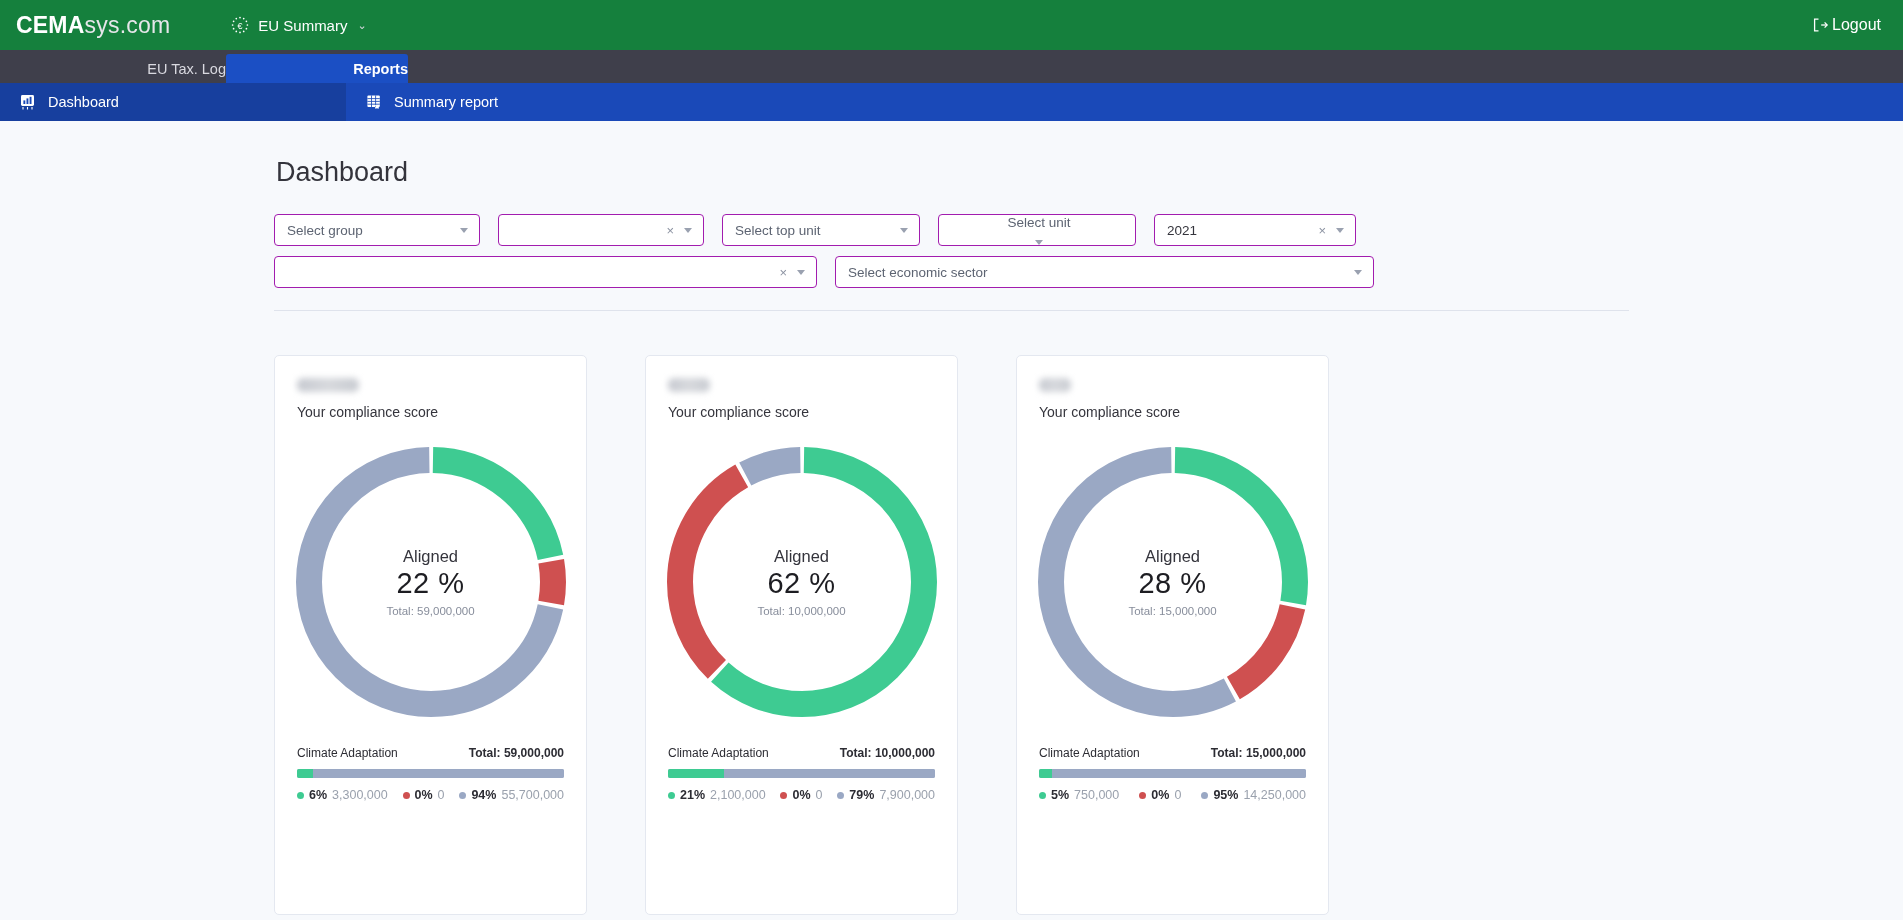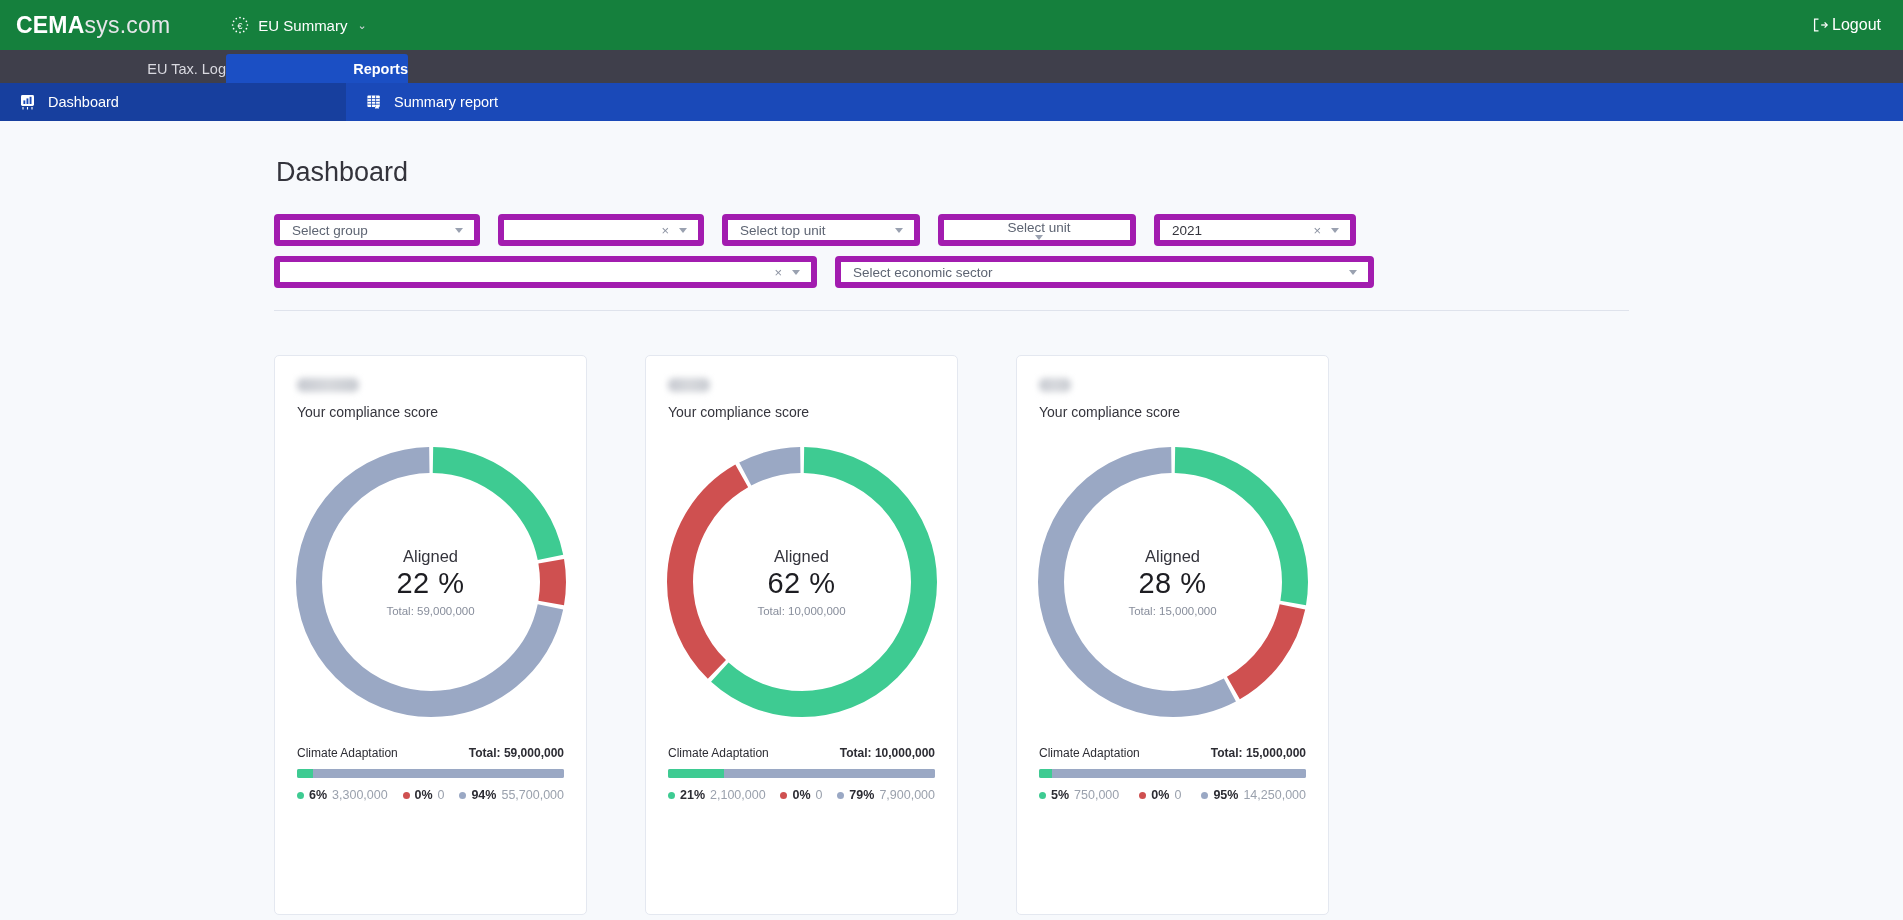--- a/index.html
+++ b/index.html
@@ -135,21 +135,21 @@
   }
   .filter-row {
     display: flex;
     gap: 18px;
     margin-bottom: 10px;
   }
   .filter-row:last-child { margin-bottom: 0; }
   .select {
     height: 32px;
     background: #ffffff;
-    border: 6px solid #a21caf;
+    border: 1px solid #a21caf;
     border-radius: 4px;
     display: flex;
     align-items: center;
     padding: 0 8px 0 12px;
     font-size: 13.5px;
     color: #5d6472;
     cursor: pointer;
     position: relative;
   }
   .select .val { flex: 1; white-space: nowrap; overflow: hidden; text-overflow: ellipsis; }

